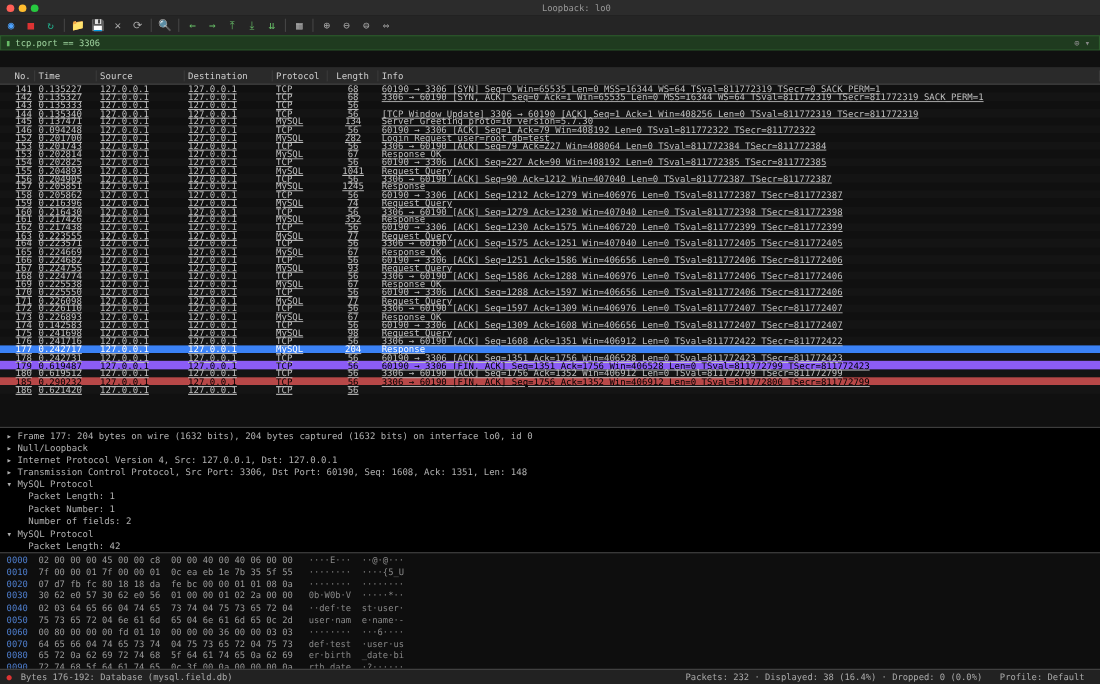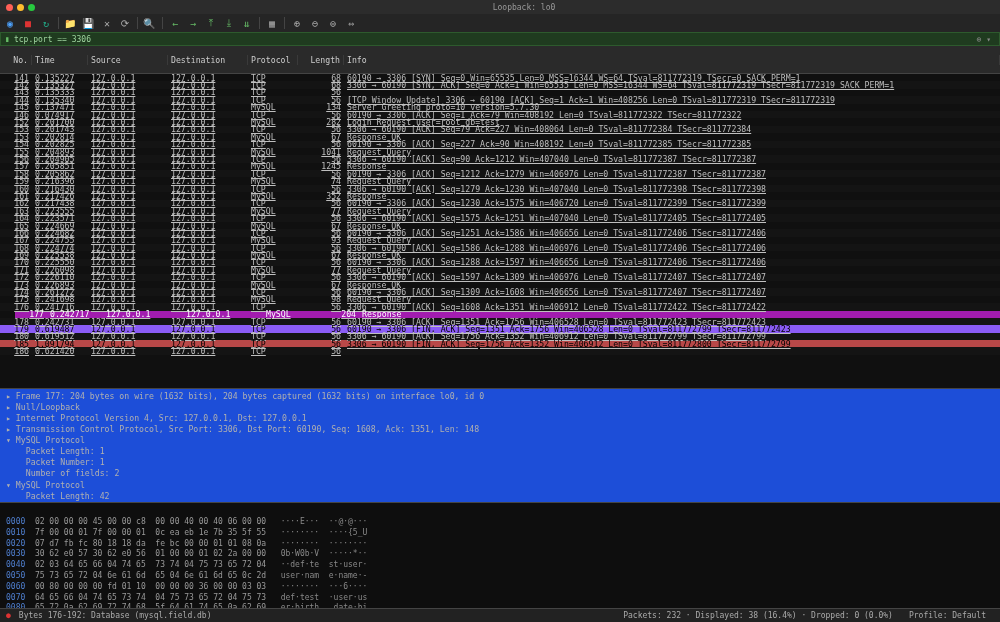--- a/index.html
+++ b/index.html
@@ -44,39 +44,39 @@
   background: #1f3b1f;
   border: 1px solid #2d5a2d;
   display: flex;
   align-items: center;
   padding: 0 4px;
   color: #9fd49f;
 }
 .filter-input { flex: 1; background: transparent; border: none; color: #9fd49f; font-family: inherit; font-size: 8px; outline: none; }
 .filter-ctrls { color: #888; font-size: 8px; padding: 0 4px; }
 .packet-list { flex: 0 0 342px; overflow: hidden; background: #101010; }
-.pl-header { display: flex; background: #2a2a2a; height: 28px; align-items: center; color: #ccc; border-bottom: 1px solid #444; }
+.pl-header { display: flex; background: #2a2a2a; height: 16px; align-items: center; color: #ccc; border-bottom: 1px solid #444; margin-top: 15px; }
 .pl-header > div { padding: 0 3px; border-right: 1px solid #3a3a3a; white-space: nowrap; overflow: hidden; }
 .col-no { width: 32px; text-align: right; }
 .col-time { width: 56px; }
 .col-src { width: 80px; }
 .col-dst { width: 80px; }
 .col-proto { width: 50px; }
-.col-len { width: 46px; text-align: right; }
+.col-len { width: 46px; text-align: center; }
 .col-info { flex: 1; }
 .pl-body { overflow-y: auto; height: 330px; text-decoration: underline; }
 .pl-row { display: flex; height: 7.4px; align-items: center; }
 .pl-row > div { padding: 0 3px; white-space: nowrap; overflow: hidden; }
 .pl-row:nth-child(even) { background: #141414; }
-.pl-row.selected { background: #a21caf; color: #fff; margin-left: 15px; }
+.pl-row.selected { background: #3b82f6; color: #fff; }
 .pl-row.finack { background: #8b5cf6; color: #000; }
 .pl-row.finack2 { background: #b84848; color: #000; }
-.detail-pane { flex: 0 0 114px; background: #1d4ed8; border-top: 1px solid #444; padding: 2px 6px; overflow: hidden; line-height: 1.35; }
+.detail-pane { flex: 0 0 114px; background: #000000; border-top: 1px solid #444; padding: 2px 6px; overflow: hidden; line-height: 1.35; }
 .detail-line { white-space: pre; color: #b0b0b0; }
-.hex-pane { flex: 1; background: #0e0e0e; border-top: 1px solid #444; padding: 14px 6px; overflow: hidden; line-height: 1.35; font-size: 8px; }
+.hex-pane { flex: 1; background: #0e0e0e; border-top: 1px solid #444; padding: 2px 6px; overflow: hidden; line-height: 1.35; font-size: 8px; }
 .hex-row { white-space: pre; color: #888; }
 .hex-off { color: #4f7fcf; }
 .hex-b { color: #999; }
 .statusbar { height: 14px; background: #222; display: flex; align-items: center; padding: 0 6px; font-size: 8px; color: #aaa; border-top: 1px solid #444; }
 .sb-seg { padding: 0 8px; }
 .sb-spacer { flex: 1; }
 </style>
 </head>
 <body>
 
@@ -171,21 +171,21 @@
         <div class="col-no">145</div>
         <div class="col-time">0.137471</div>
         <div class="col-src">127.0.0.1</div>
         <div class="col-dst">127.0.0.1</div>
         <div class="col-proto">MySQL</div>
         <div class="col-len">134</div>
         <div class="col-info">Server Greeting proto=10 version=5.7.30</div>
       </div>
       <div class="pl-row">
         <div class="col-no">146</div>
-        <div class="col-time">0.074917</div>
+        <div class="col-time">0.094248</div>
         <div class="col-src">127.0.0.1</div>
         <div class="col-dst">127.0.0.1</div>
         <div class="col-proto">TCP</div>
         <div class="col-len">56</div>
         <div class="col-info">60190 → 3306 [ACK] Seq=1 Ack=79 Win=408192 Len=0 TSval=811772322 TSecr=811772322</div>
       </div>
       <div class="pl-row">
         <div class="col-no">152</div>
         <div class="col-time">0.201700</div>
         <div class="col-src">127.0.0.1</div>
@@ -387,21 +387,21 @@
         <div class="col-no">173</div>
         <div class="col-time">0.226893</div>
         <div class="col-src">127.0.0.1</div>
         <div class="col-dst">127.0.0.1</div>
         <div class="col-proto">MySQL</div>
         <div class="col-len">67</div>
         <div class="col-info">Response OK</div>
       </div>
       <div class="pl-row">
         <div class="col-no">174</div>
-        <div class="col-time">0.261272</div>
+        <div class="col-time">0.142583</div>
         <div class="col-src">127.0.0.1</div>
         <div class="col-dst">127.0.0.1</div>
         <div class="col-proto">TCP</div>
         <div class="col-len">56</div>
         <div class="col-info">60190 → 3306 [ACK] Seq=1309 Ack=1608 Win=406656 Len=0 TSval=811772407 TSecr=811772407</div>
       </div>
       <div class="pl-row">
         <div class="col-no">175</div>
         <div class="col-time">0.241698</div>
         <div class="col-src">127.0.0.1</div>
@@ -450,21 +450,21 @@
         <div class="col-no">180</div>
         <div class="col-time">0.619512</div>
         <div class="col-src">127.0.0.1</div>
         <div class="col-dst">127.0.0.1</div>
         <div class="col-proto">TCP</div>
         <div class="col-len">56</div>
         <div class="col-info">3306 → 60190 [ACK] Seq=1756 Ack=1352 Win=406912 Len=0 TSval=811772799 TSecr=811772799</div>
       </div>
       <div class="pl-row finack2">
         <div class="col-no">185</div>
-        <div class="col-time">1.091794</div>
+        <div class="col-time">0.290232</div>
         <div class="col-src">127.0.0.1</div>
         <div class="col-dst">127.0.0.1</div>
         <div class="col-proto">TCP</div>
         <div class="col-len">56</div>
         <div class="col-info">3306 → 60190 [FIN, ACK] Seq=1756 Ack=1352 Win=406912 Len=0 TSval=811772800 TSecr=811772799</div>
       </div>
       <div class="pl-row">
         <div class="col-no">186</div>
         <div class="col-time">0.621420</div>
         <div class="col-src">127.0.0.1</div>

